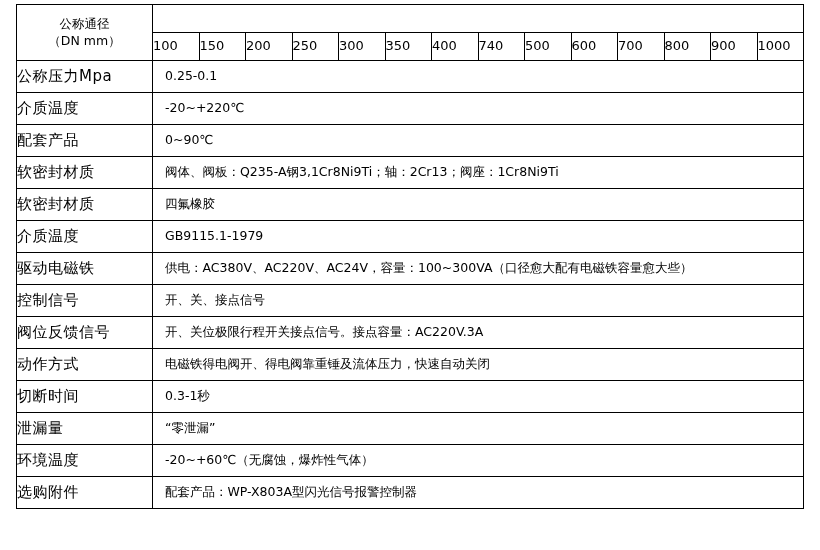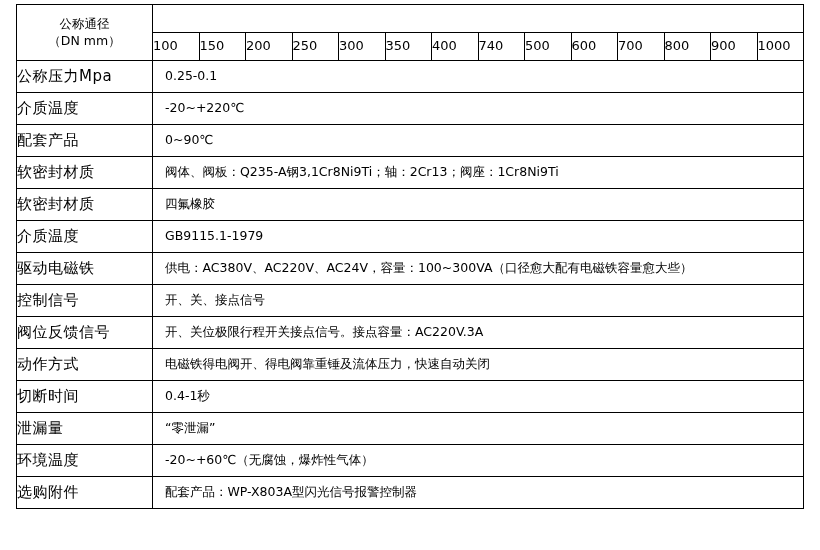--- a/index.html
+++ b/index.html
@@ -130,21 +130,21 @@
     <tr>
       <td class="label">阀位反馈信号</td>
       <td class="value" colspan="14">开、关位极限行程开关接点信号。接点容量：AC220V.3A</td>
     </tr>
     <tr>
       <td class="label">动作方式</td>
       <td class="value" colspan="14">电磁铁得电阀开、得电阀靠重锤及流体压力，快速自动关闭</td>
     </tr>
     <tr>
       <td class="label">切断时间</td>
-      <td class="value" colspan="14">0.4-1秒</td>
+      <td class="value" colspan="14">0.3-1秒</td>
     </tr>
     <tr>
       <td class="label">泄漏量</td>
       <td class="value" colspan="14">“零泄漏”</td>
     </tr>
     <tr>
       <td class="label">环境温度</td>
       <td class="value" colspan="14">-20~+60℃（无腐蚀，爆炸性气体）</td>
     </tr>
     <tr>

